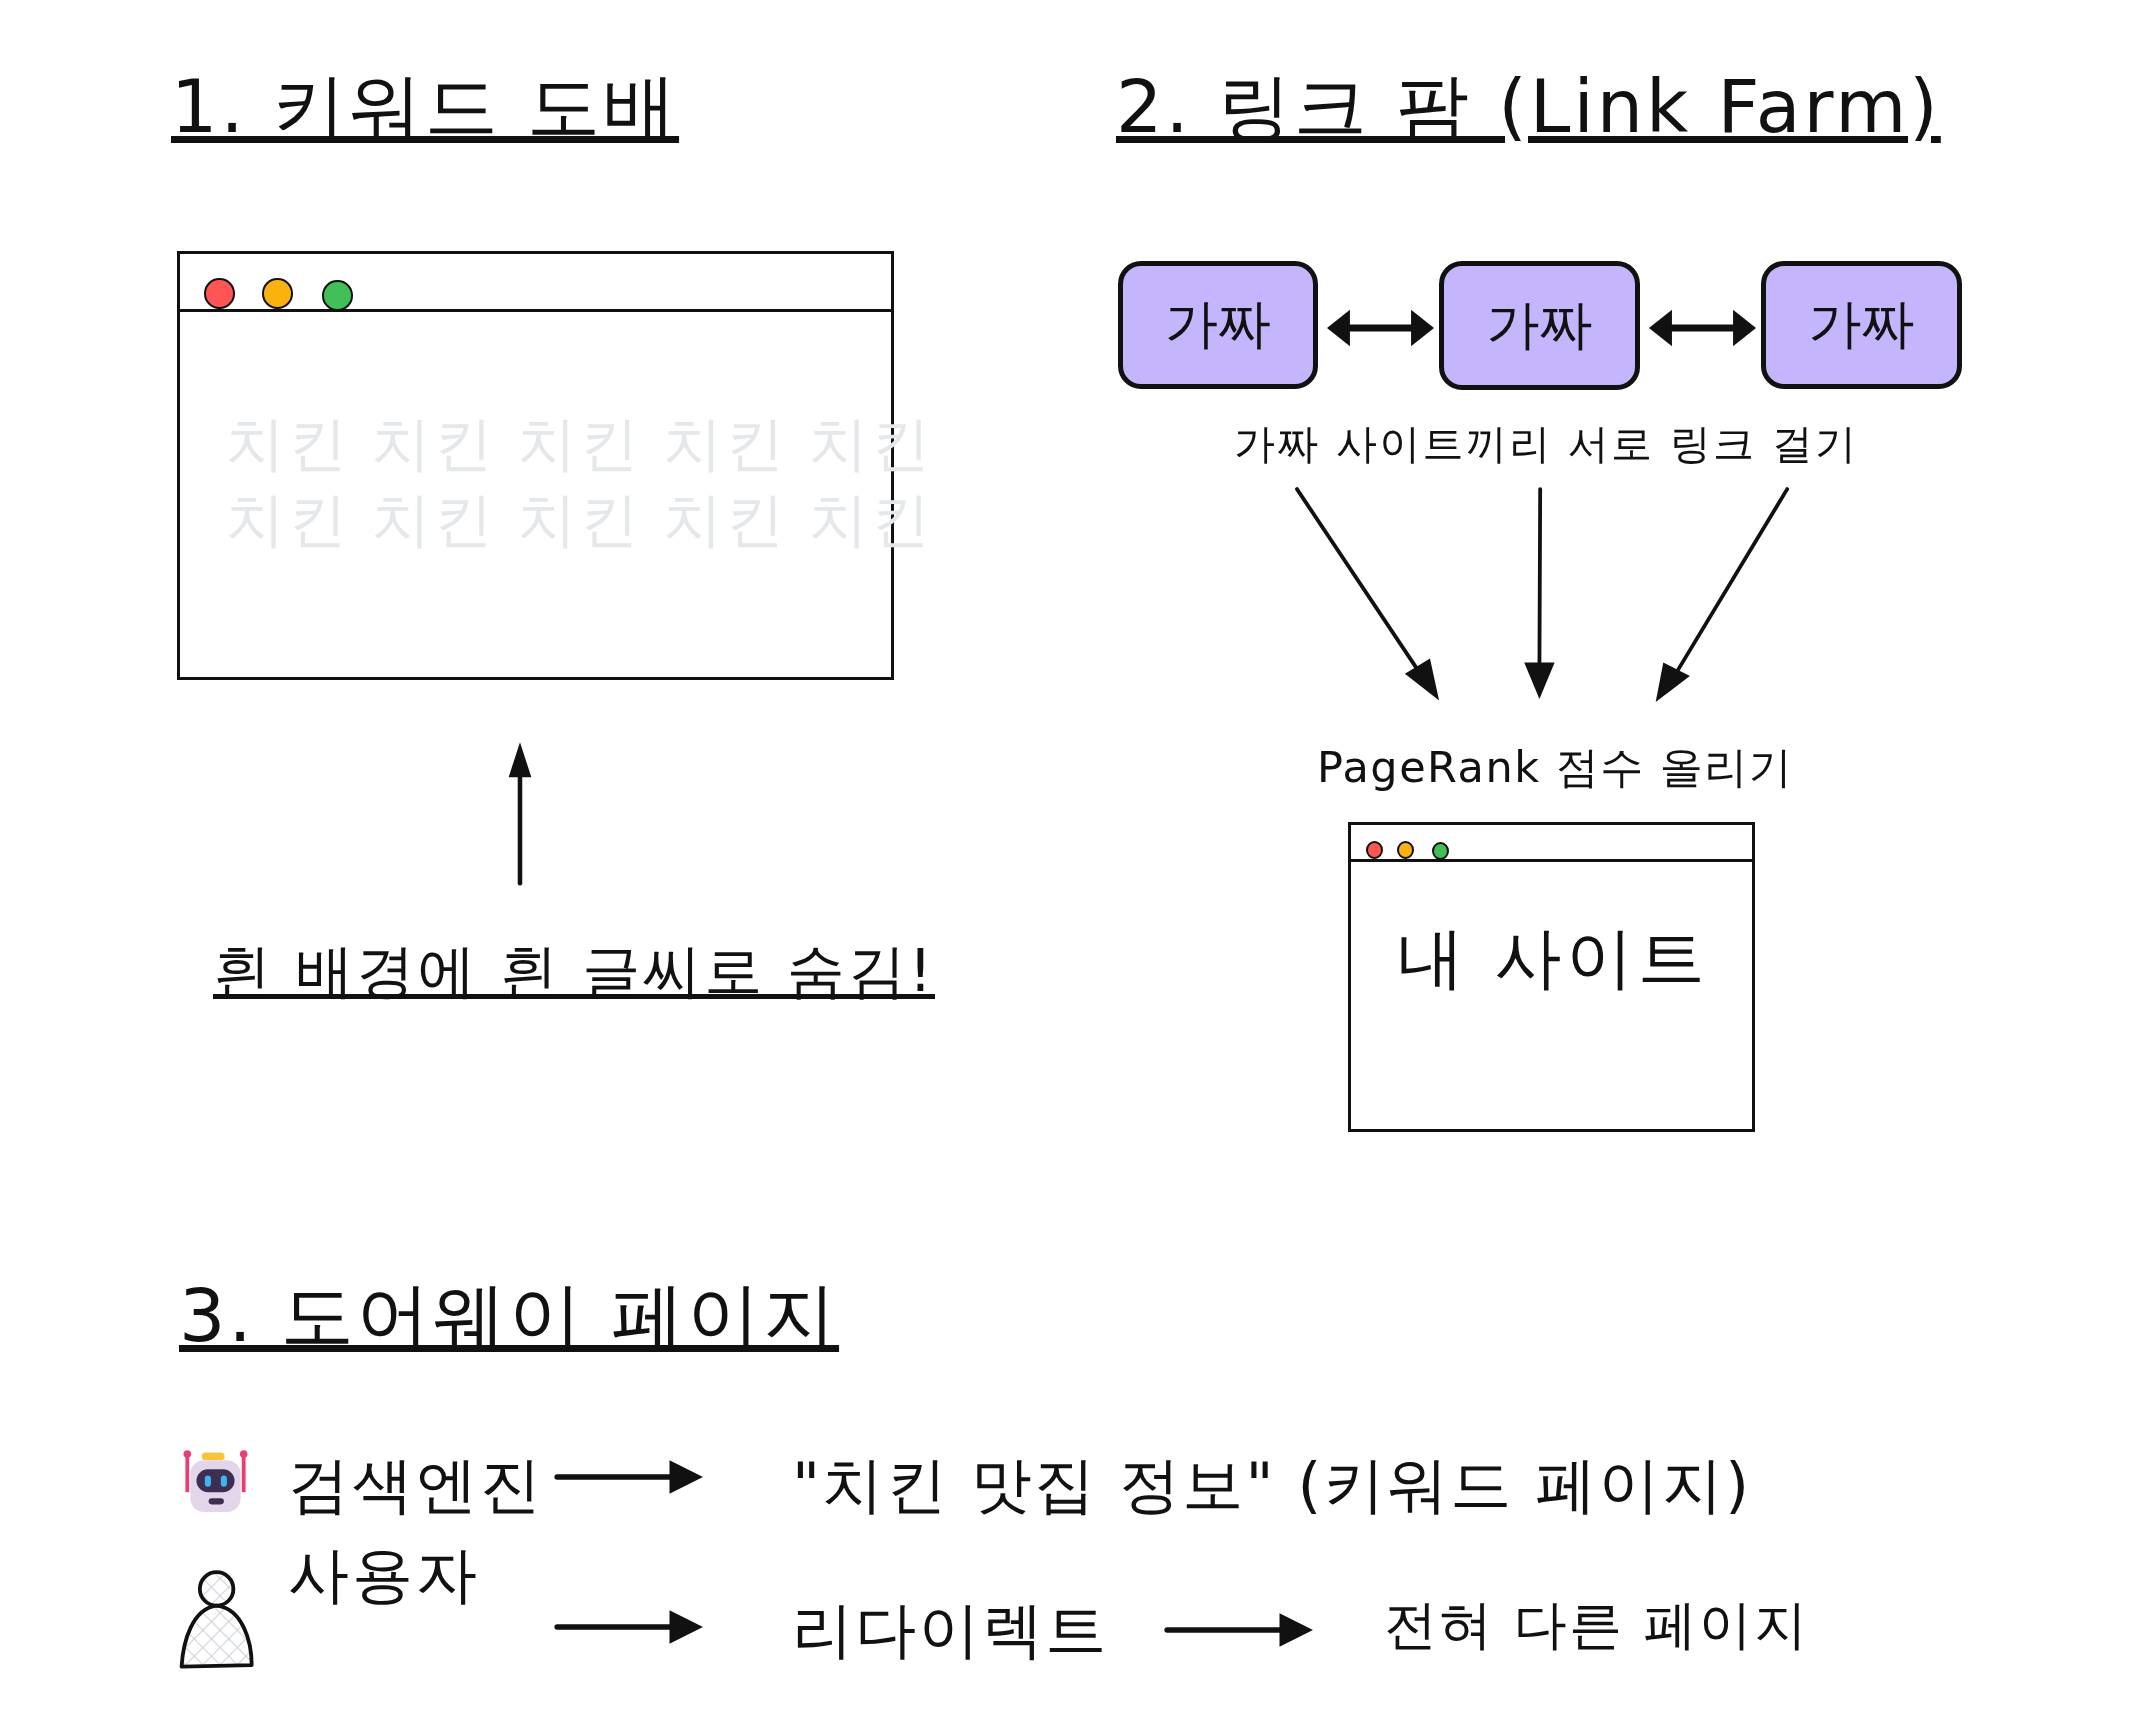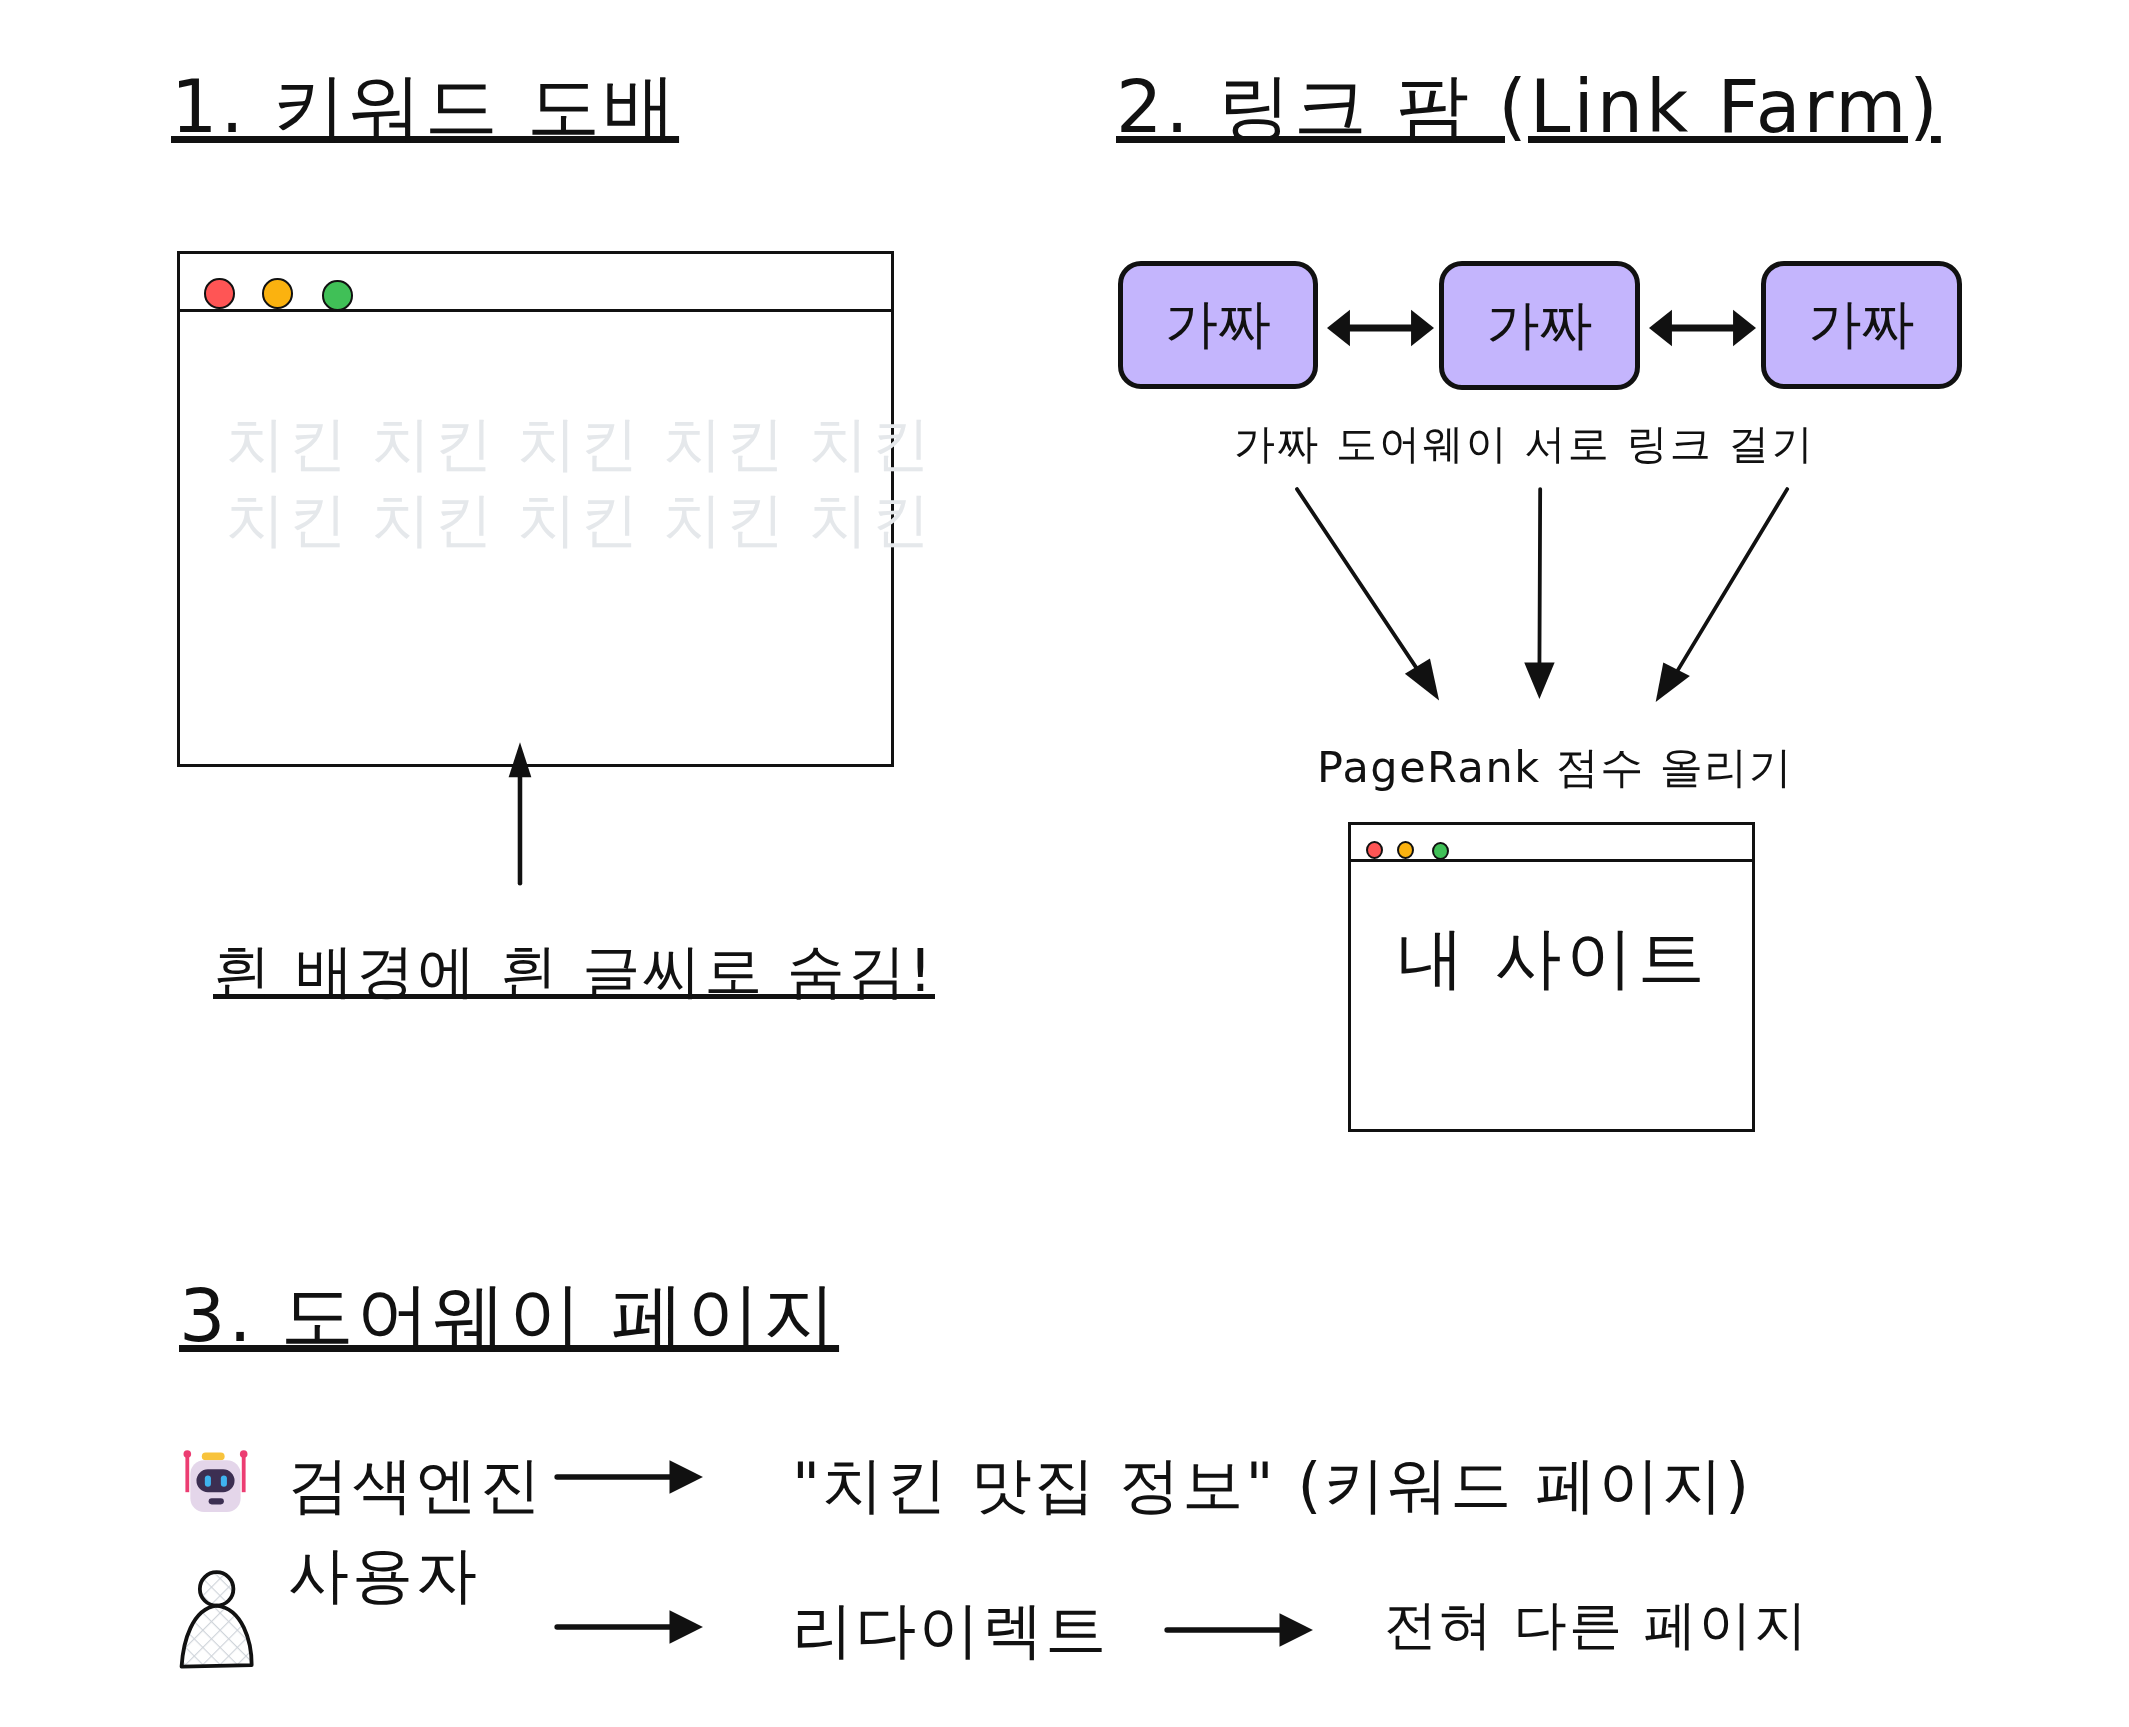--- a/index.html
+++ b/index.html
@@ -14,21 +14,21 @@
   .fake-box { border: 5.3px solid #111; border-radius: 23px; box-sizing: border-box; background: #c4b5fd;
               display: flex; align-items: center; justify-content: center; font-size: 53px; }
   .label { white-space: nowrap; }
   svg { overflow: visible; }
 </style>
 </head>
 <body>
 
 <div class="abs title" style="left:171px; top:59px;">1. 키워드 도배</div>
 
-<div class="abs browser" style="left:177px; top:251px; width:717px; height:516px;">
+<div class="abs browser" style="left:177px; top:251px; width:717px; height:429px;">
   <div class="titlebar" style="top:0; height:55px;"></div>
   <div class="dot" style="left:24.4px; top:24.4px; width:30.5px; height:30.5px; background:#ff5555;"></div>
   <div class="dot" style="left:82px; top:24.4px; width:30.5px; height:30.5px; background:#fbb20f;"></div>
   <div class="dot" style="left:142px; top:26px; width:30.5px; height:30.5px; background:#40c057;"></div>
   <div class="abs" style="left:46px; top:152px;">
     <div class="spam">치킨 치킨 치킨 치킨 치킨</div>
     <div class="spam">치킨 치킨 치킨 치킨 치킨</div>
   </div>
 </div>
 
@@ -55,21 +55,21 @@
   <line x1="20" y1="30" x2="120" y2="30" stroke="#111" stroke-width="9"></line>
   <polygon points="0,30 30,6 30,54" fill="#111"></polygon>
   <polygon points="140,30 110,6 110,54" fill="#111"></polygon>
 </svg>
 <svg class="abs" style="left:1649px; top:305px;" width="107" height="46" viewBox="0 0 140 60">
   <line x1="20" y1="30" x2="120" y2="30" stroke="#111" stroke-width="9"></line>
   <polygon points="0,30 30,6 30,54" fill="#111"></polygon>
   <polygon points="140,30 110,6 110,54" fill="#111"></polygon>
 </svg>
 
-<div class="abs label" style="left:1234px; top:417px; font-size:41px; letter-spacing:2.3px;">가짜 도어웨이 서로 링크 걸기</div>
+<div class="abs label" style="left:1234px; top:417px; font-size:41px; letter-spacing:2.3px;">가짜 사이트끼리 서로 링크 걸기</div>
 
 <svg class="abs" style="left:1279px; top:480px;" width="533" height="228" viewBox="0 0 700 300">
   <g>
     <line x1="23" y1="12" x2="190" y2="262" stroke="#111" stroke-width="5" stroke-linecap="round"></line>
     <polygon points="210,290 165,255 198,235" fill="#111"></polygon>
   </g>
   <g>
     <line x1="343" y1="12" x2="342" y2="250" stroke="#111" stroke-width="5" stroke-linecap="round"></line>
     <polygon points="342,288 322,240 362,240" fill="#111"></polygon>
   </g>

